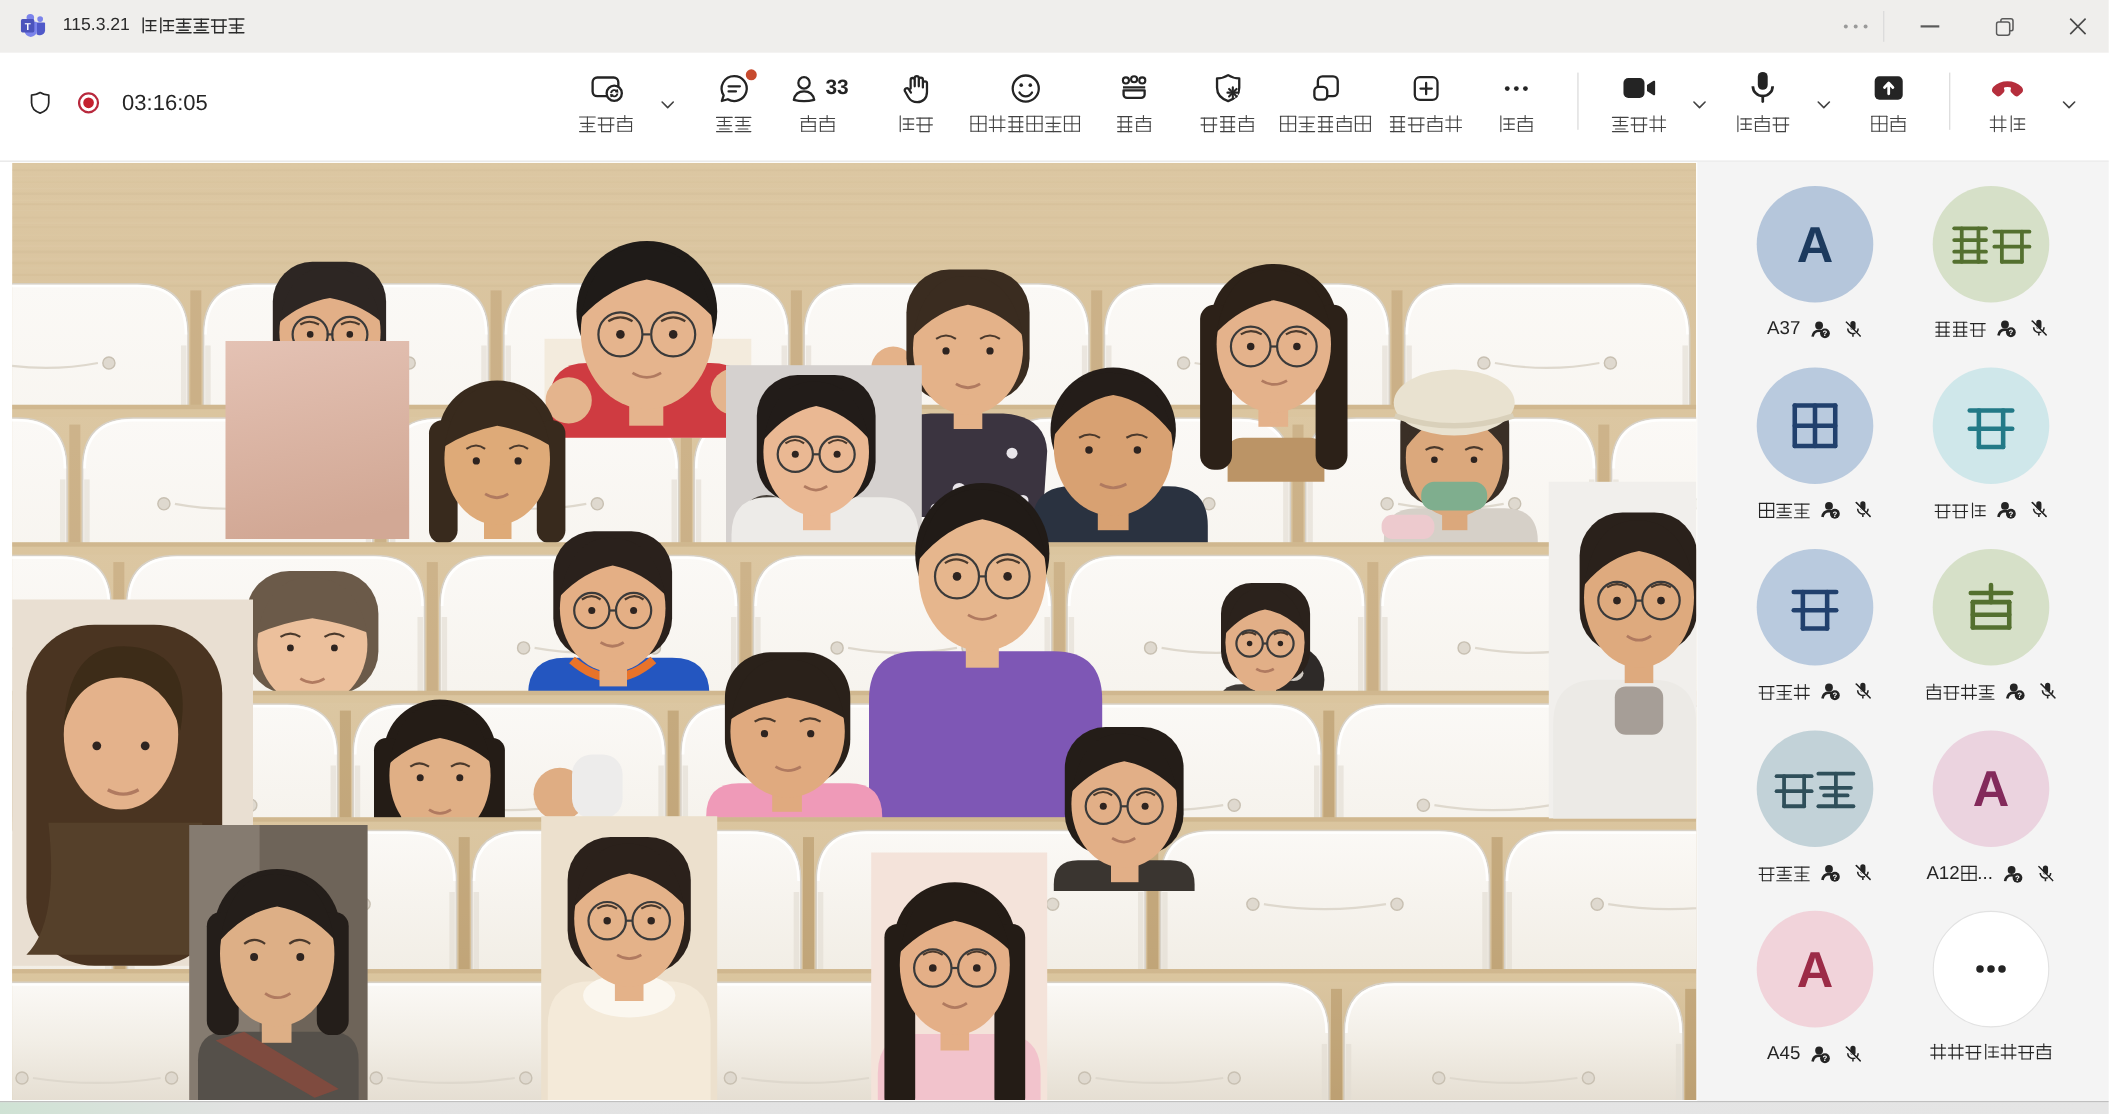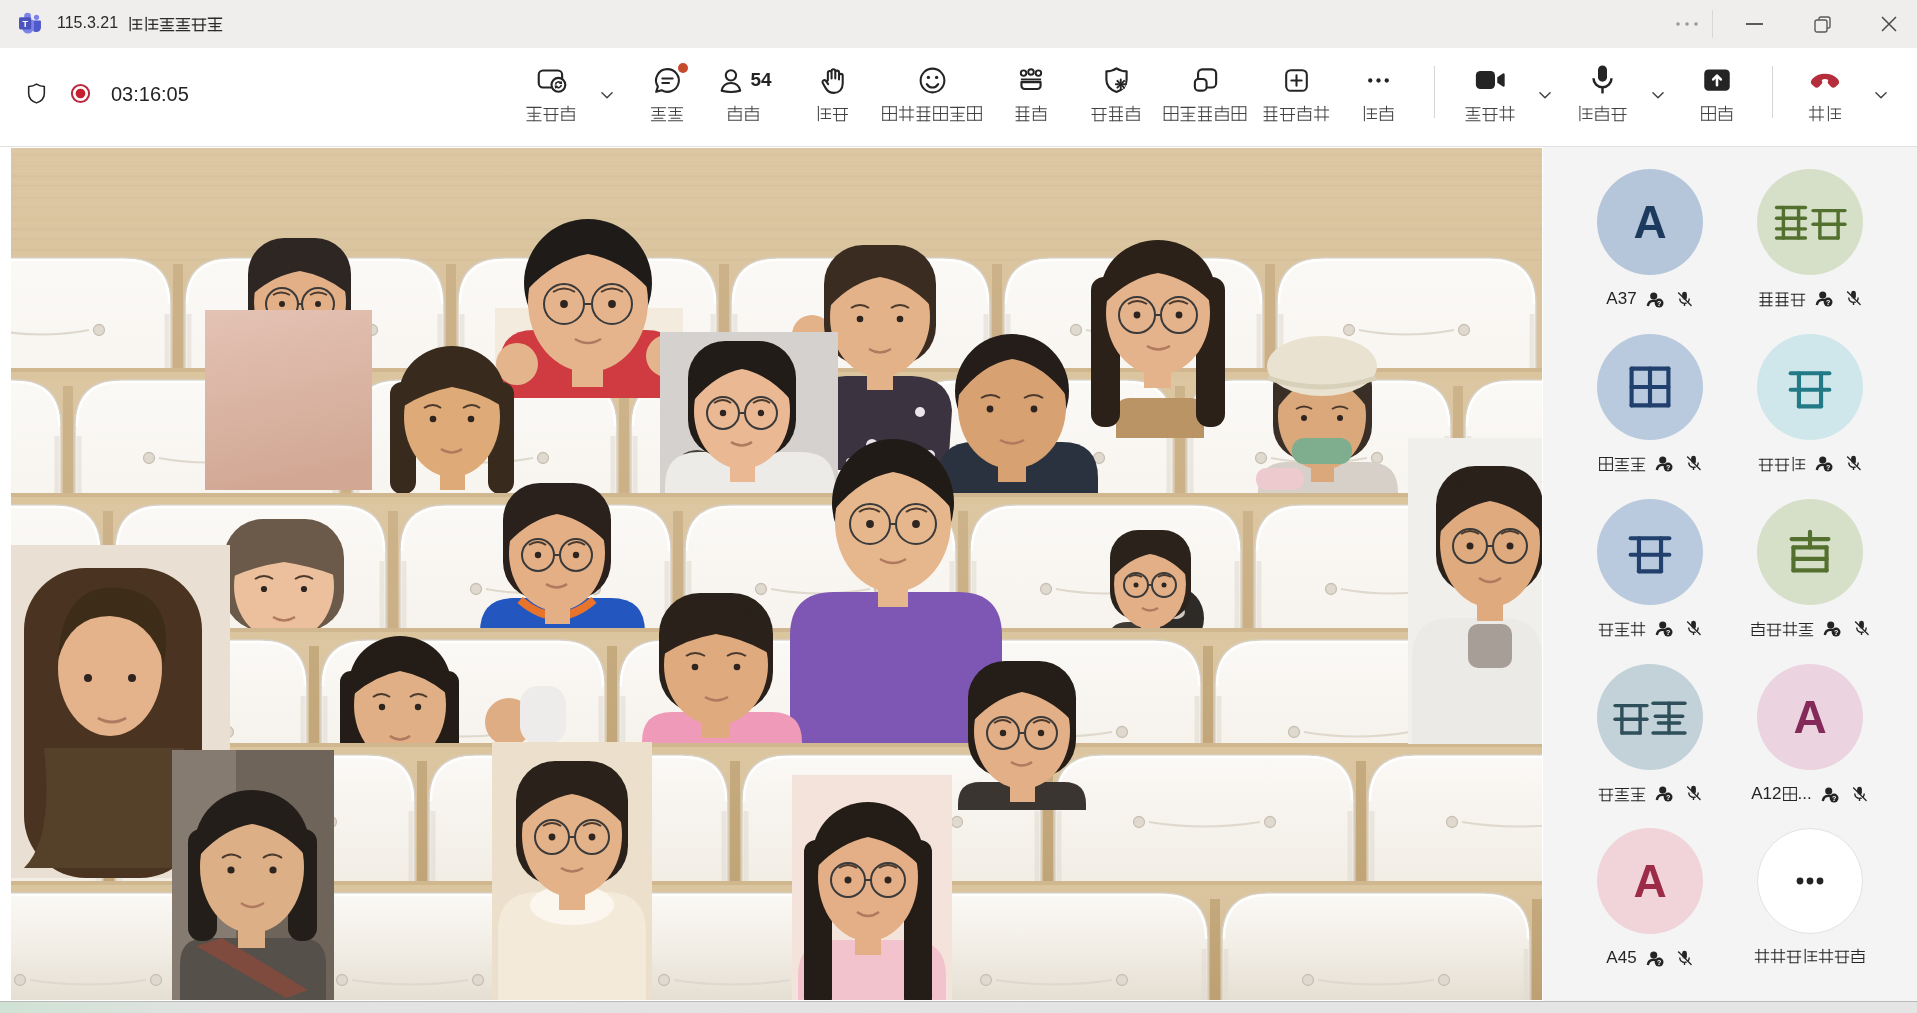--- a/index.html
+++ b/index.html
@@ -166,21 +166,21 @@
               <line x1="8" y1="92" x2="92" y2="92"></line>
             </g>
           </svg></span></div>
     </div>
     <div class="tbtn" style="left:743px;transform:translateX(-50%)">
       <div style="position:relative;height:38px;display:flex;align-items:center">
         <svg width="33" height="33" viewBox="0 0 32 32" fill="none" xmlns="http://www.w3.org/2000/svg">
           <circle cx="16" cy="11" r="5" stroke="#242424" stroke-width="2"></circle>
           <path d="M7 26c1-5 4.5-7.5 9-7.5s8 2.5 9 7.5c-6 1.5-12 1.5-18 0z" stroke="#242424" stroke-width="2" stroke-linejoin="round"></path>
         </svg>
-        <span style="font-size:19px;font-weight:bold;color:#242424;margin-left:3px">54</span>
+        <span style="font-size:19px;font-weight:bold;color:#242424;margin-left:3px">33</span>
       </div>
       <div class="tlab"><span style="letter-spacing:1px"><svg width="17" height="17" viewBox="0 0 100 100" style="vertical-align:middle" xmlns="http://www.w3.org/2000/svg">
             <g stroke="#424242" stroke-width="6" stroke-linecap="round" fill="none">
               <line x1="50" y1="6" x2="50" y2="40"></line>
               <line x1="10" y1="22" x2="90" y2="22"></line>
               <line x1="14" y1="40" x2="86" y2="40"></line>
               <line x1="14" y1="40" x2="14" y2="90"></line>
               <line x1="86" y1="40" x2="86" y2="90"></line>
               <line x1="14" y1="65" x2="86" y2="65"></line>
               <line x1="14" y1="90" x2="86" y2="90"></line>

